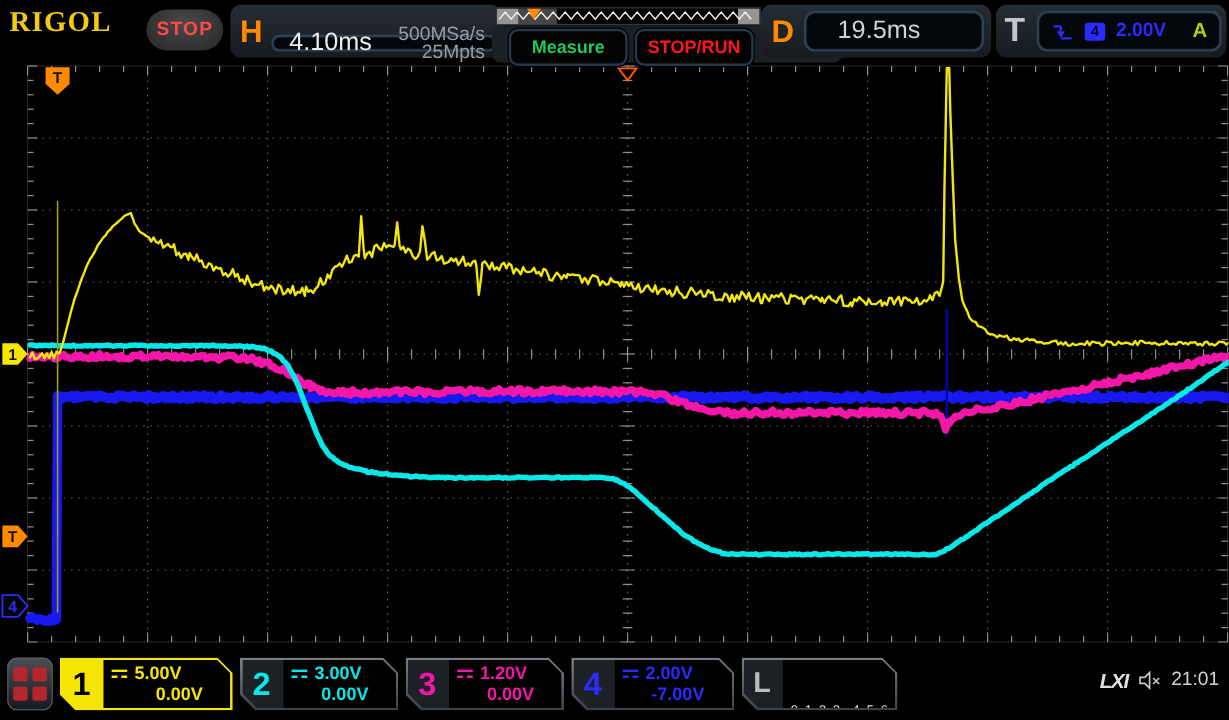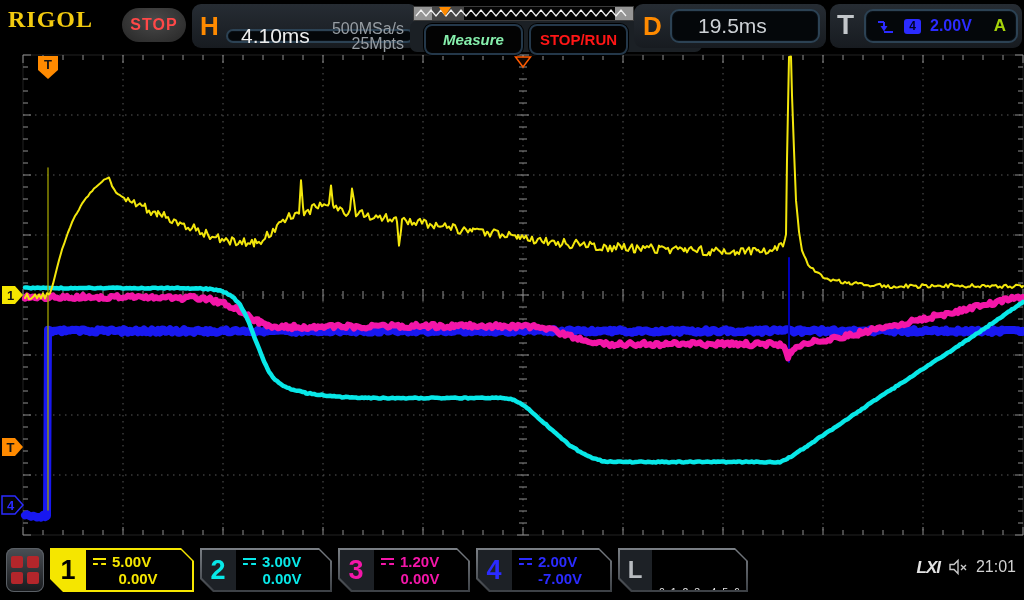--- a/index.html
+++ b/index.html
@@ -30,42 +30,42 @@
   #t-label{left:7px;color:#c2c6ca;font-size:28px;top:5px;}
   #t-valbox{left:34px;right:4px;gap:9px;padding-left:10px;}
   #t-badge{width:17px;height:15px;background:#2b2bff;border-radius:3px;color:#000428;
            font-weight:bold;font-size:12px;display:flex;align-items:center;justify-content:center;}
   #t-level{color:#2b2bff;font-weight:bold;font-size:16px;}
   #t-mode{color:#a6d40a;font-weight:bold;font-size:17px;margin-left:auto;padding-right:10px;}
   #btn-shelf{position:absolute;left:410px;top:21px;width:292px;height:31px;background:#1b2025;border-radius:7px;}
   .tb-btn{position:absolute;top:24px;width:95px;height:27px;background:#030303;border:2px solid #24384a;
           border-radius:8px;box-shadow:0 0 0 1px #000;display:flex;align-items:center;justify-content:center;
           font-weight:bold;font-size:15px;cursor:pointer;}
-  #btn-measure{left:424px;color:#86efac;font-style:italic;}
+  #btn-measure{left:424px;color:#22c55e;}
   #btn-stoprun{left:529px;color:#ff1616;}
   #hbar{position:absolute;left:413px;top:6px;width:219px;height:13px;background:#050505;border:1px solid #3a3a3a;}
 
   
   #bottombar{position:absolute;left:0;top:544px;width:1024px;height:56px;background:#000;}
   #menu-btn{position:absolute;left:6px;top:4px;width:38px;height:44px;border-radius:8px;cursor:pointer;
             background:linear-gradient(180deg,#4a4f55,#17191c);box-shadow:inset 0 0 0 1px #5a5f65;
             display:flex;align-items:center;justify-content:center;}
   #menu-btn .grid2{display:grid;grid-template-columns:12px 12px;grid-gap:4px;}
   #menu-btn .sq{width:12px;height:12px;background:#b3262b;border-radius:2px;}
   .ch-box{position:absolute;top:4px;height:44px;cursor:pointer;
           clip-path:polygon(0 0,calc(100% - 13px) 0,100% 13px,100% 100%,13px 100%,0 calc(100% - 13px));
           background:linear-gradient(180deg,#7a7f85,#3c4045);}
   .ch-box .in{position:absolute;inset:2px;background:#1d2126;
           clip-path:polygon(0 0,calc(100% - 12px) 0,100% 12px,100% 100%,12px 100%,0 calc(100% - 12px));}
   .ch-box .num{position:absolute;left:0;top:0;width:36px;height:100%;display:flex;align-items:center;
           justify-content:center;font-size:27px;font-weight:bold;}
   .ch-box .vals{position:absolute;left:36px;top:2px;right:2px;bottom:2px;background:#000;
           clip-path:polygon(0 0,calc(100% - 11px) 0,100% 11px,100% 100%,0 100%);}
   .scale-line{display:flex;align-items:center;gap:5px;padding:3px 6px 0 6px;font-weight:bold;font-size:15px;}
-  .offset-line{text-align:center;padding-right:2px;font-weight:bold;font-size:15px;}
+  .offset-line{text-align:right;padding-right:23px;font-weight:bold;font-size:15px;}
   .ch-active{background:#f5e600;}
   .ch-active .in{background:#f5e600;}
   .ch-active .num{color:#000;}
   .c1{color:#f5e600}.c2{color:#08e8e8}.c3{color:#f316a8}.c4{color:#2b2bff}
   .dc{display:inline-block;width:15px;height:10px;position:relative;}
   .dc::before{content:"";position:absolute;left:1px;right:1px;top:1px;border-top:2px solid currentColor;}
   .dc::after{content:"";position:absolute;left:1px;right:1px;top:6px;border-top:2px dashed currentColor;}
   #ch1-box{left:50px;width:144px;}
   #ch2-box{left:200px;width:132px;}
   #ch3-box{left:338px;width:132px;}

